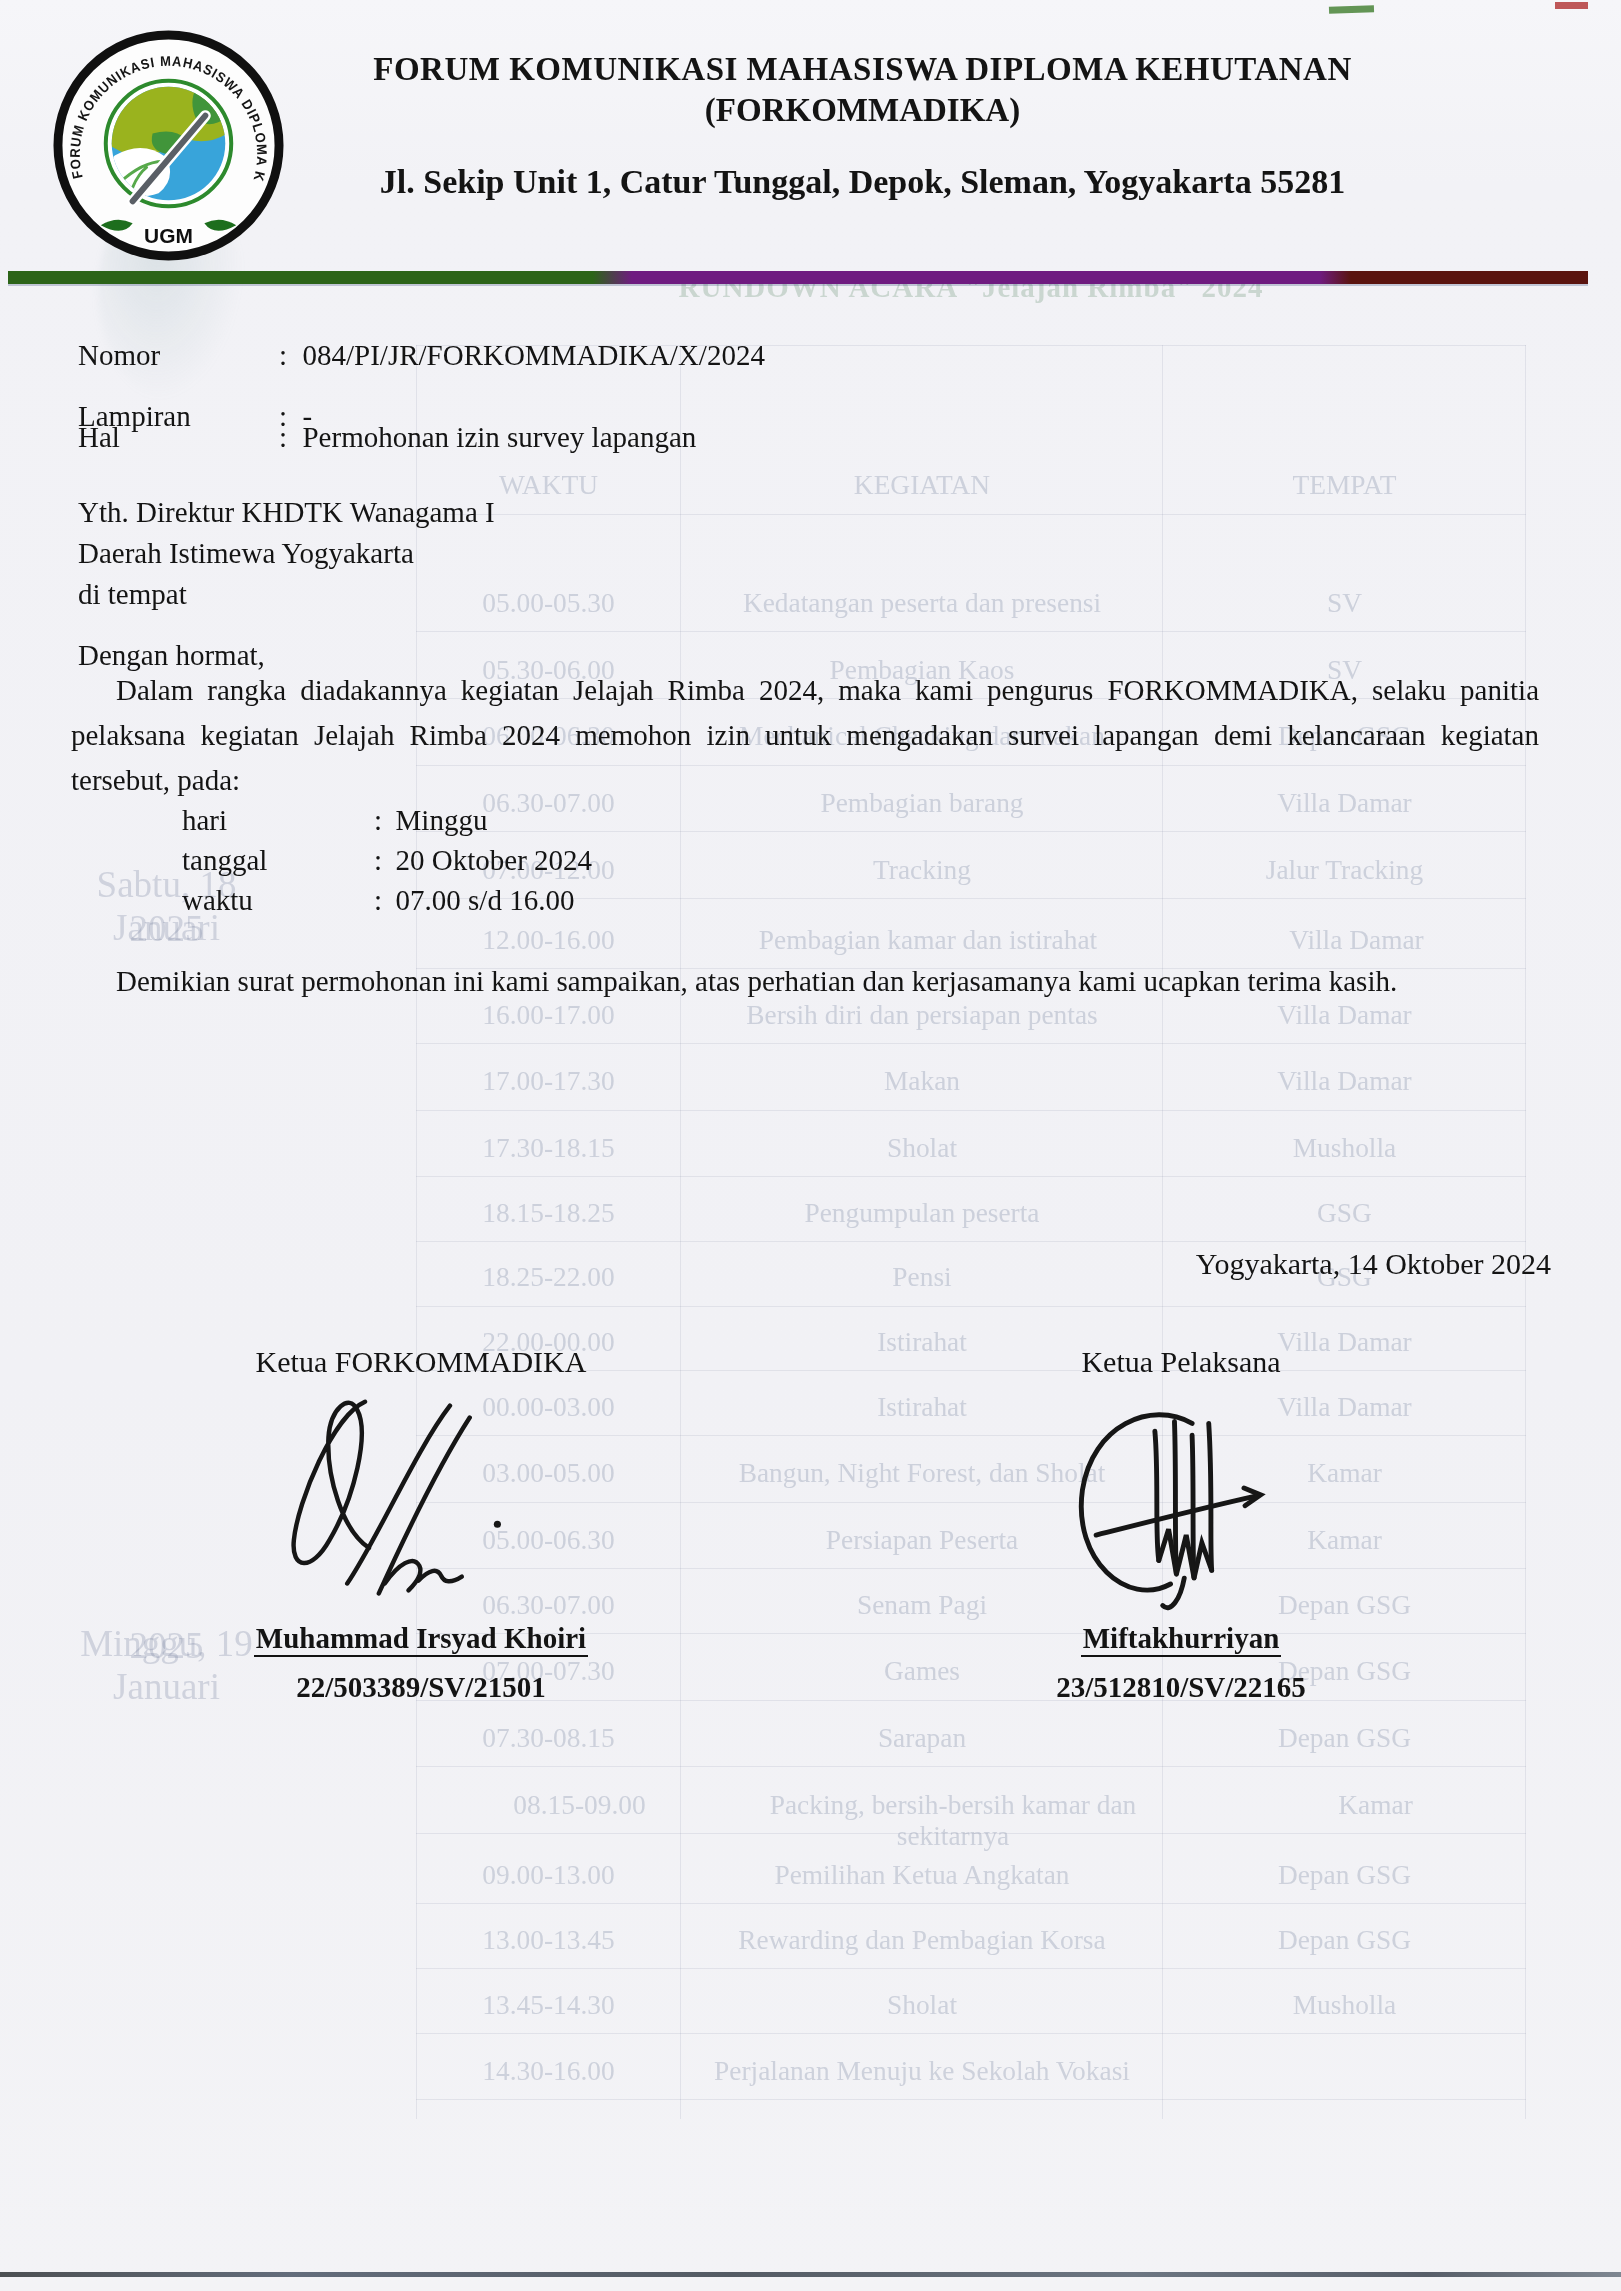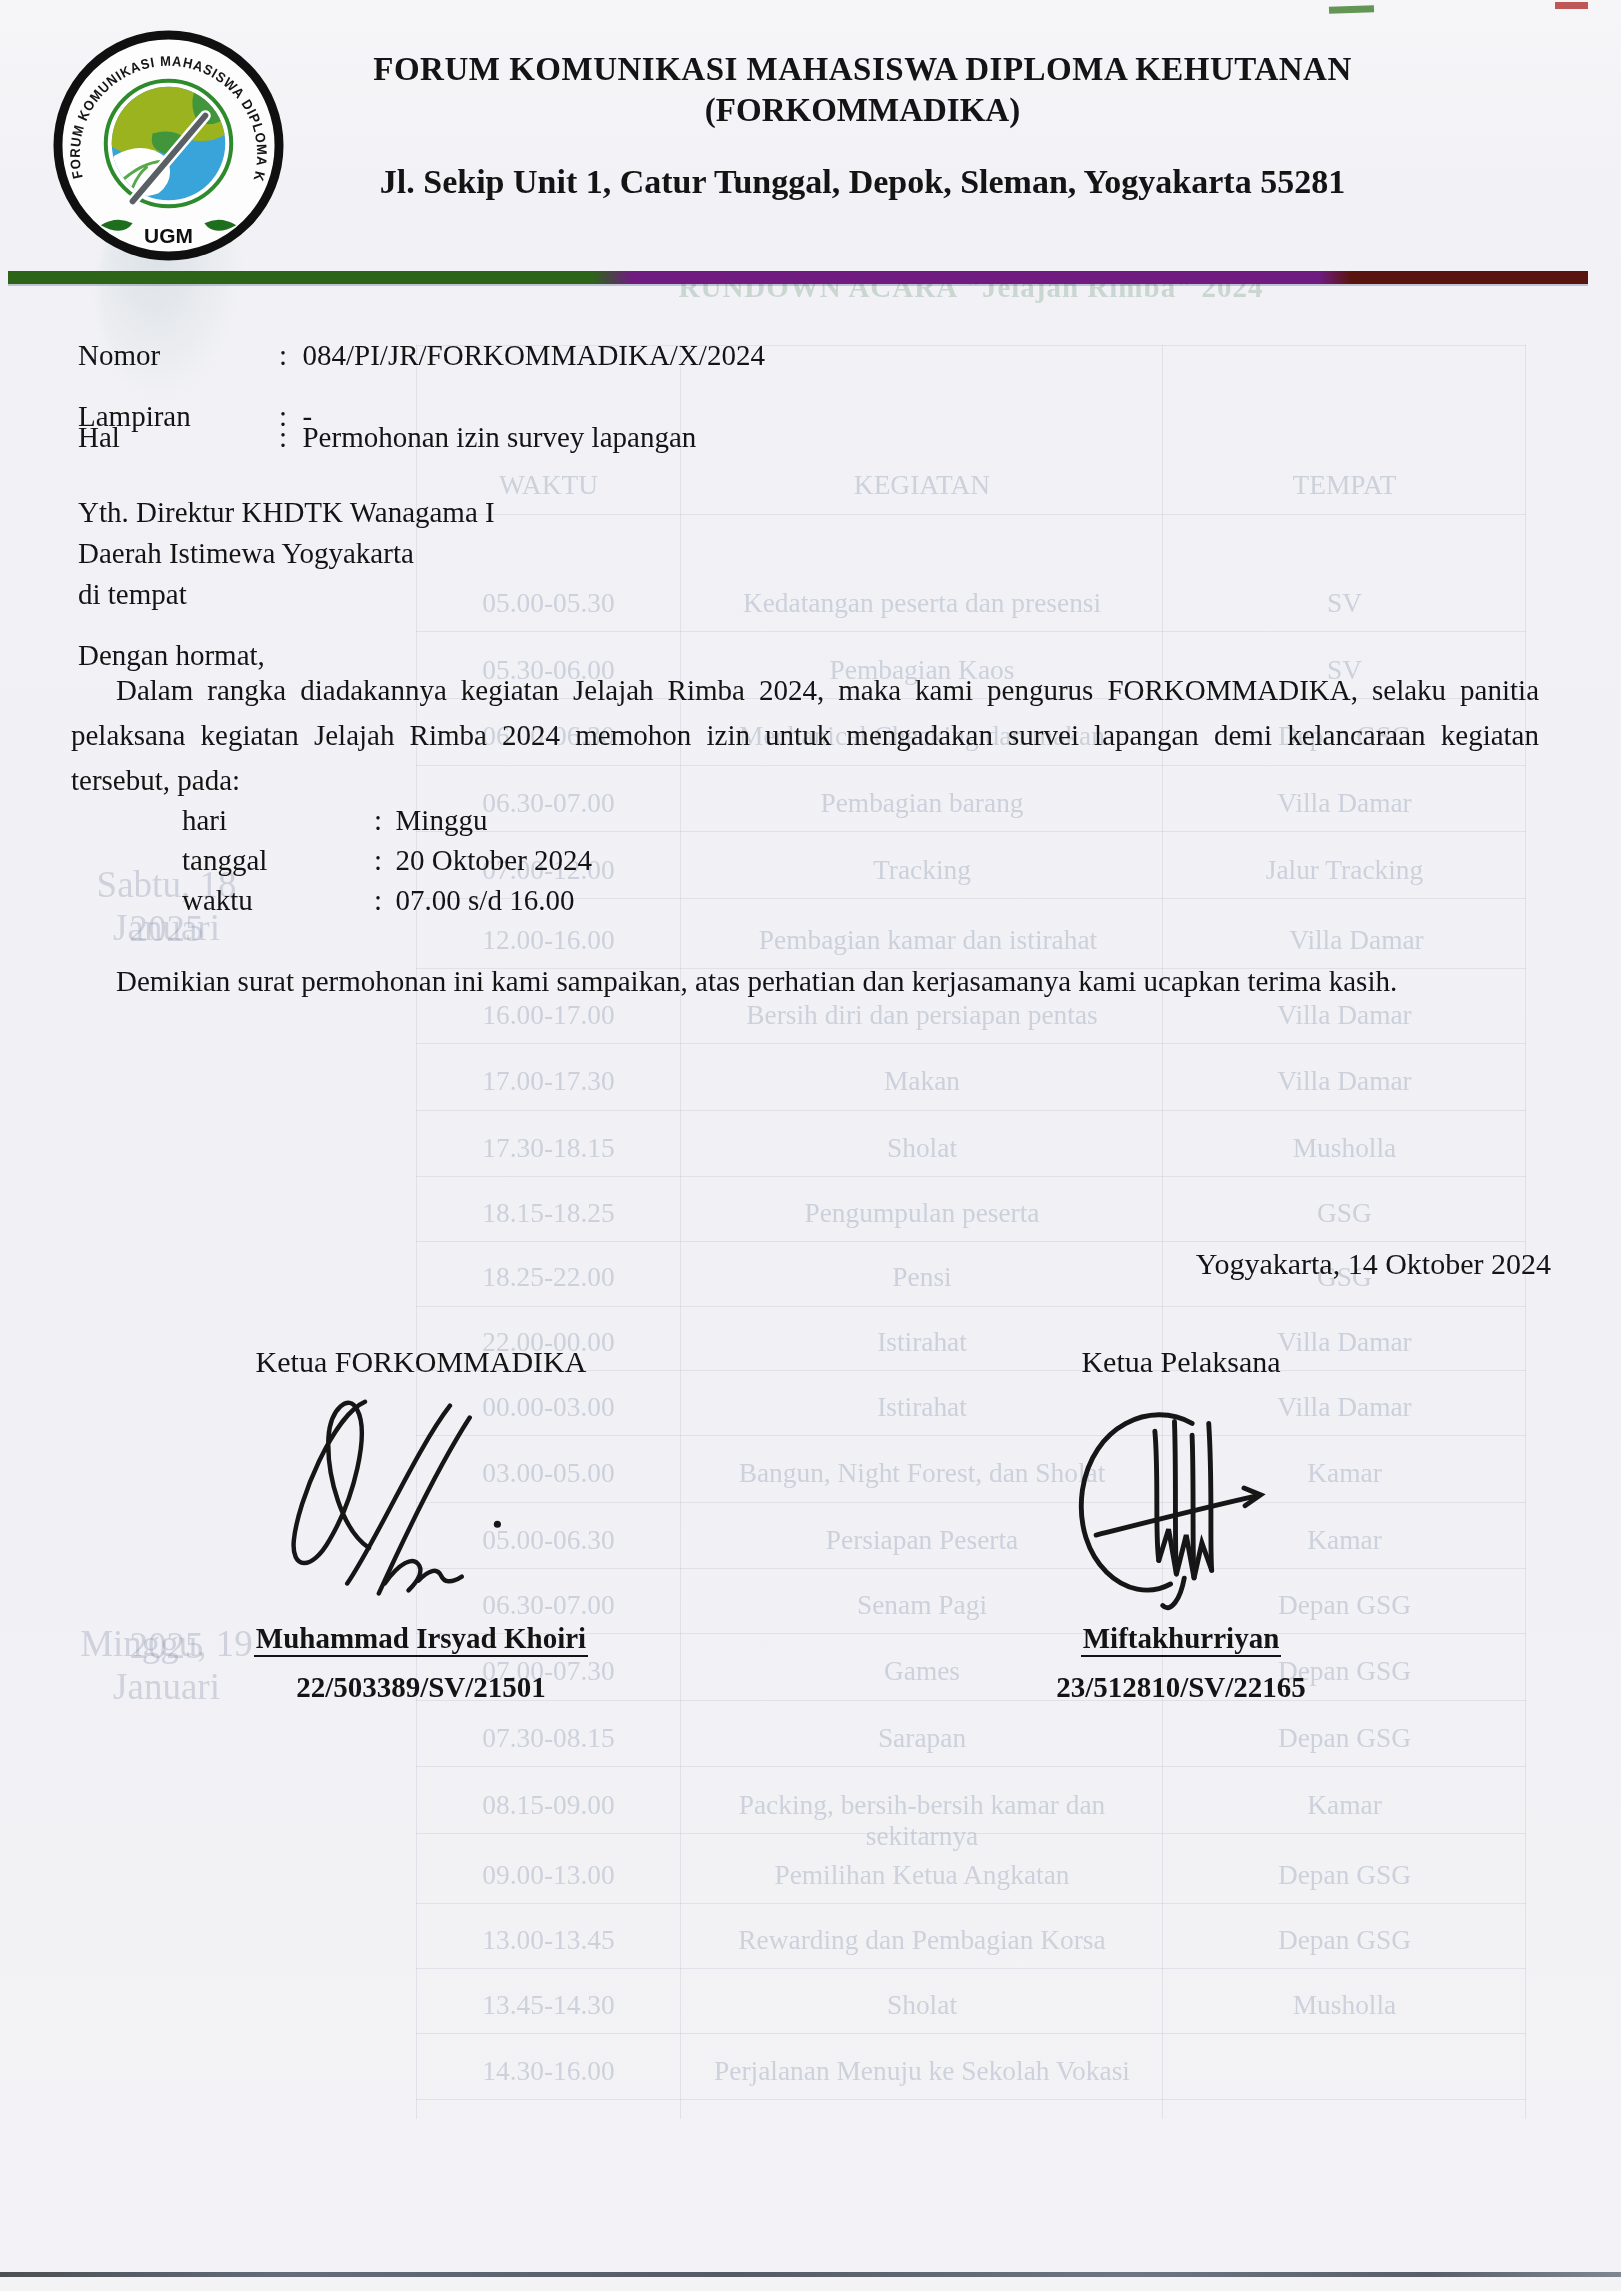--- a/index.html
+++ b/index.html
@@ -180,21 +180,21 @@
       <span class="g-act">Games</span>
       <span class="g-place">Depan GSG</span>
     </div>
     <div class="g-hline" style="top: 1700px;"></div>
     <div class="g-row" style="top: 1723px;">
       <span class="g-time">07.30-08.15</span>
       <span class="g-act">Sarapan</span>
       <span class="g-place">Depan GSG</span>
     </div>
     <div class="g-hline" style="top: 1766px;"></div>
-    <div class="g-row" style="top: 1790px;">
+    <div class="g-row" style="top: 1790px; padding-left: 31px;">
       <span class="g-time">08.15-09.00</span>
       <span class="g-act">Packing, bersih-bersih kamar dan sekitarnya</span>
       <span class="g-place">Kamar</span>
     </div>
     <div class="g-hline" style="top: 1833px;"></div>
     <div class="g-row" style="top: 1860px;">
       <span class="g-time">09.00-13.00</span>
       <span class="g-act">Pemilihan Ketua Angkatan</span>
       <span class="g-place">Depan GSG</span>
     </div>

